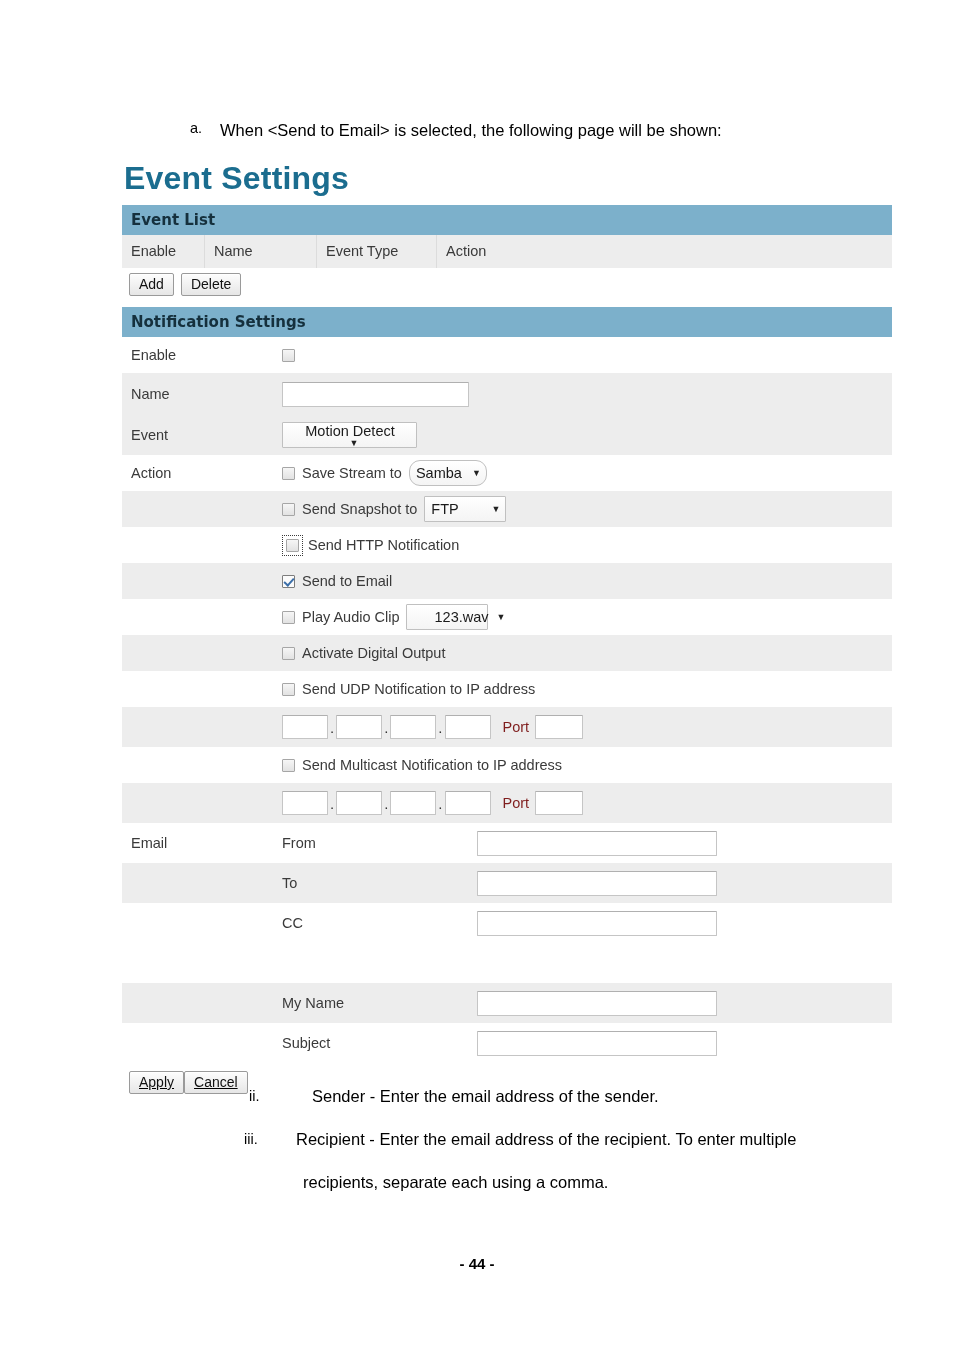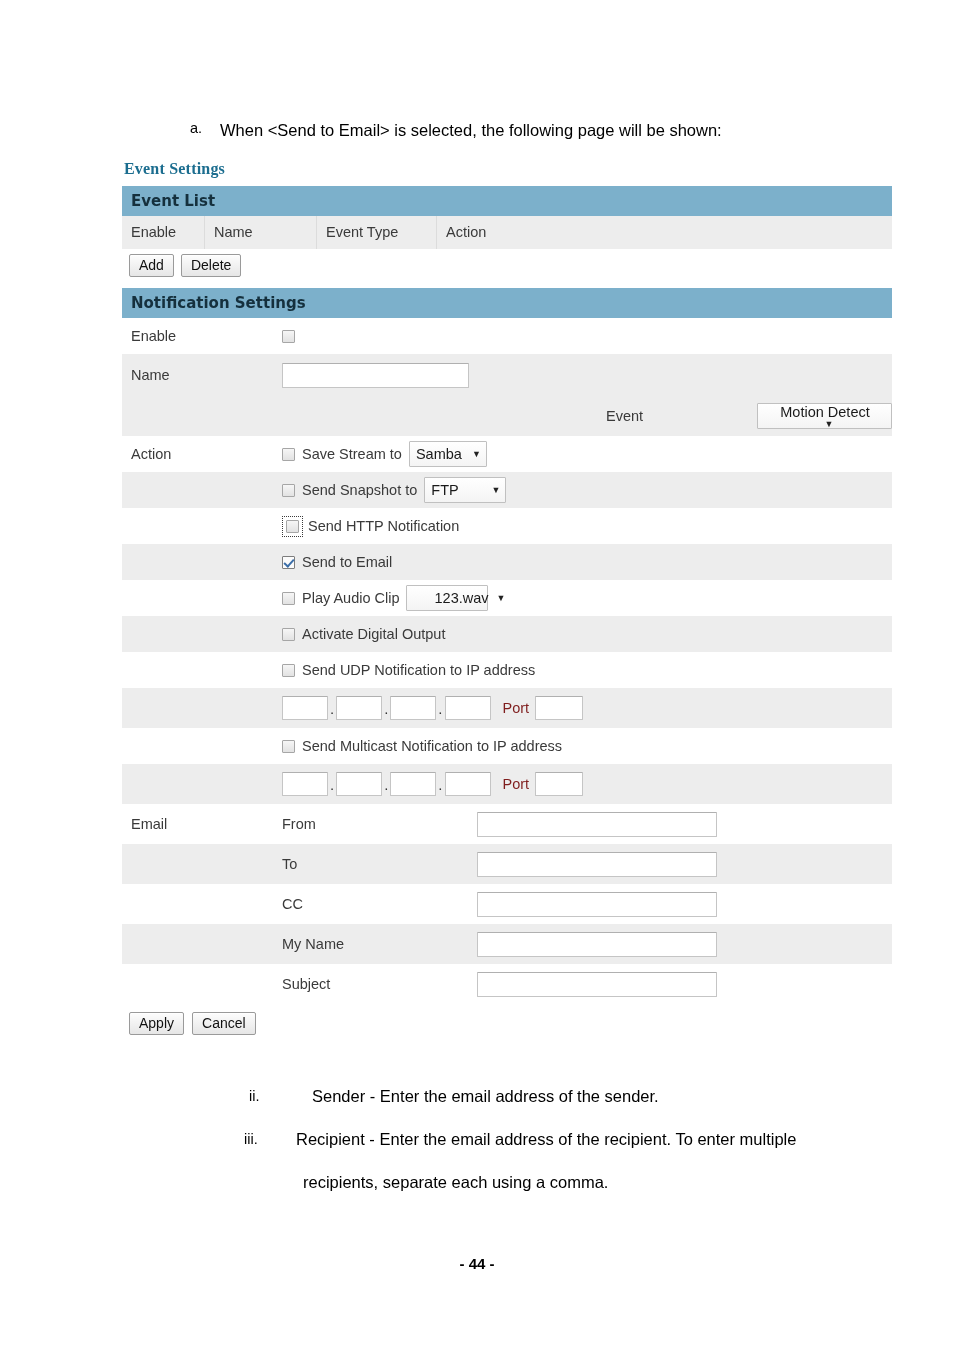--- a/index.html
+++ b/index.html
@@ -38,26 +38,26 @@
 
   
   #panel {
     position: absolute;
     left: 122px;
     top: 160px;
     width: 770px;
   }
 
   .panel-title {
-    font-size: 16px;
+    font-size: 32px;
     font-weight: bold;
     color: #1b6d8f;
     letter-spacing: 0.2px;
     padding: 0 0 8px 2px;
-    font-family: Liberation Serif, serif;
+    font-family: Liberation Sans, sans-serif;
   }
 
   .bar {
     background: #7cb0cb;
     color: #15303d;
     font-size: 15px;
     font-weight: bold;
     padding: 7px 10px 7px 9px;
     font-family: "DejaVu Sans", sans-serif;
     box-sizing: border-box;
@@ -227,38 +227,39 @@
     cursor: pointer;
     vertical-align: middle;
   }
   .sel-box .caret {
     margin-left: 8px;
     font-size: 9px;
     color: #222;
     line-height: 1;
   }
   .sel-event  { width: 135px; flex-direction: column; }
-  .sel-samba  { width: 78px;  }
+  .sel-samba  { width: 78px; border-radius: 11px;  }
   .sel-ftp    { width: 82px;  }
   .sel-audio  { width: 82px;  }
 
   .inline {
     display: flex;
     align-items: center;
     gap: 7px;
   }
   .cb-label { color: #3a3a3a; font-size: 14.5px; }
   .dot { color: #333; font-size: 15px; margin: 0 2px; }
   .port-label { color: #7f1d1d; font-size: 14.5px; margin: 0 6px 0 12px; }
 
   .actions-foot {
     background: #ffffff;
     padding: 8px 0 6px 7px;
     display: flex;
-    gap: 8px;
+    gap: 0;
+    text-decoration: underline;
   }
 
   .footer-page {
     position: absolute;
     left: 0; right: 0;
     text-align: center;
     font-size: 15px;
     font-weight: bold;
     color: #000;
   }
@@ -293,21 +294,21 @@
     <div class="lbl-col">Enable</div>
     <span class="chk"></span>
   </div>
 
   <div class="row alt" style="height:42px;">
     <div class="lbl-col">Name</div>
     <input class="txt name-w" type="text" value="" style="">
   </div>
 
 
-  <div class="row alt" style="height:40px;justify-content:flex-end;">
+  <div class="row alt" style="height:40px;">
     <div class="lbl-col">Event</div>
     <div class="sel-box sel-event">
       <span>Motion Detect</span>
       <span class="caret">▼</span>
     </div>
   </div>
 
   <div class="row white" style="height:36px;">
     <div class="lbl-col">Action</div>
     <div class="inline">
@@ -427,21 +428,21 @@
     <div class="sub-col">To</div>
     <input class="txt email-w" type="text" value="" style="">
   </div>
 
   <div class="row white" style="height:40px;">
     <div class="lbl-col"></div>
     <div class="sub-col">CC</div>
     <input class="txt email-w" type="text" value="" style="">
   </div>
 
-  <div class="row alt" style="height:40px;">
+  <div class="row alt" style="height:40px;margin-top:40px;">
     <div class="lbl-col"></div>
     <div class="sub-col">My Name</div>
     <input class="txt email-w" type="text" value="" style="">
   </div>
 
   <div class="row white" style="height:40px;">
     <div class="lbl-col"></div>
     <div class="sub-col">Subject</div>
     <input class="txt email-w" type="text" value="" style="">
   </div>

